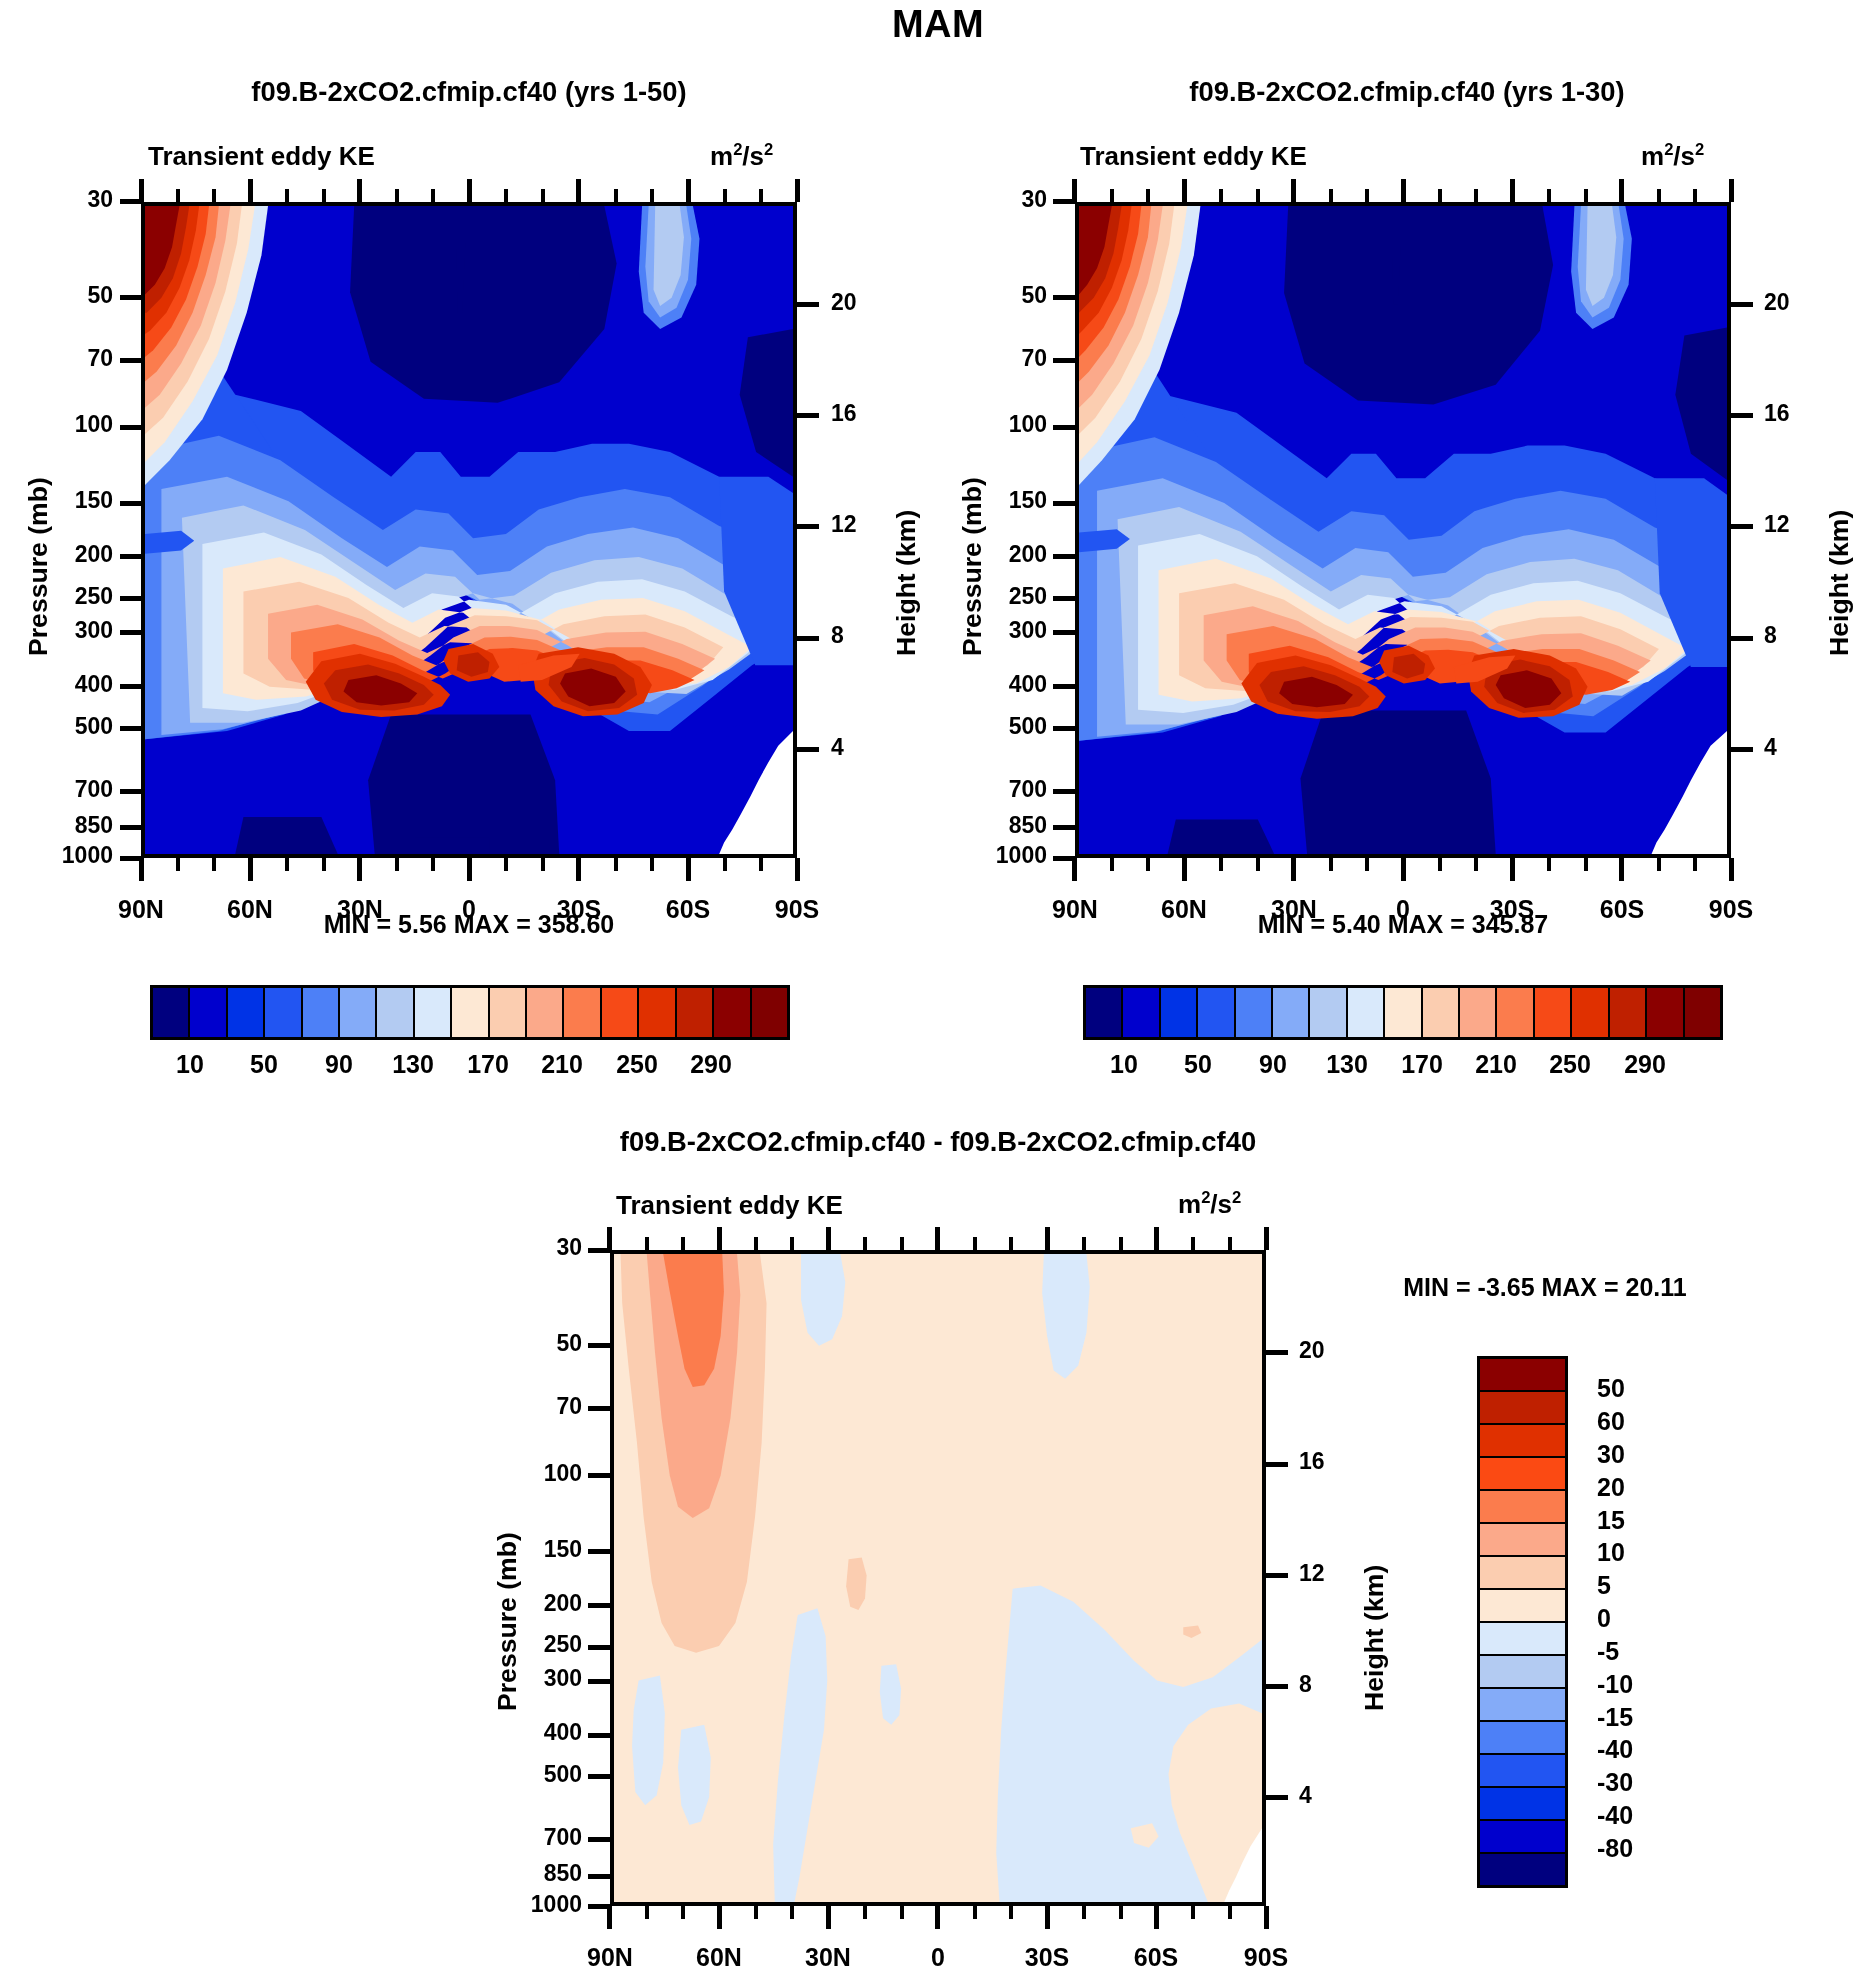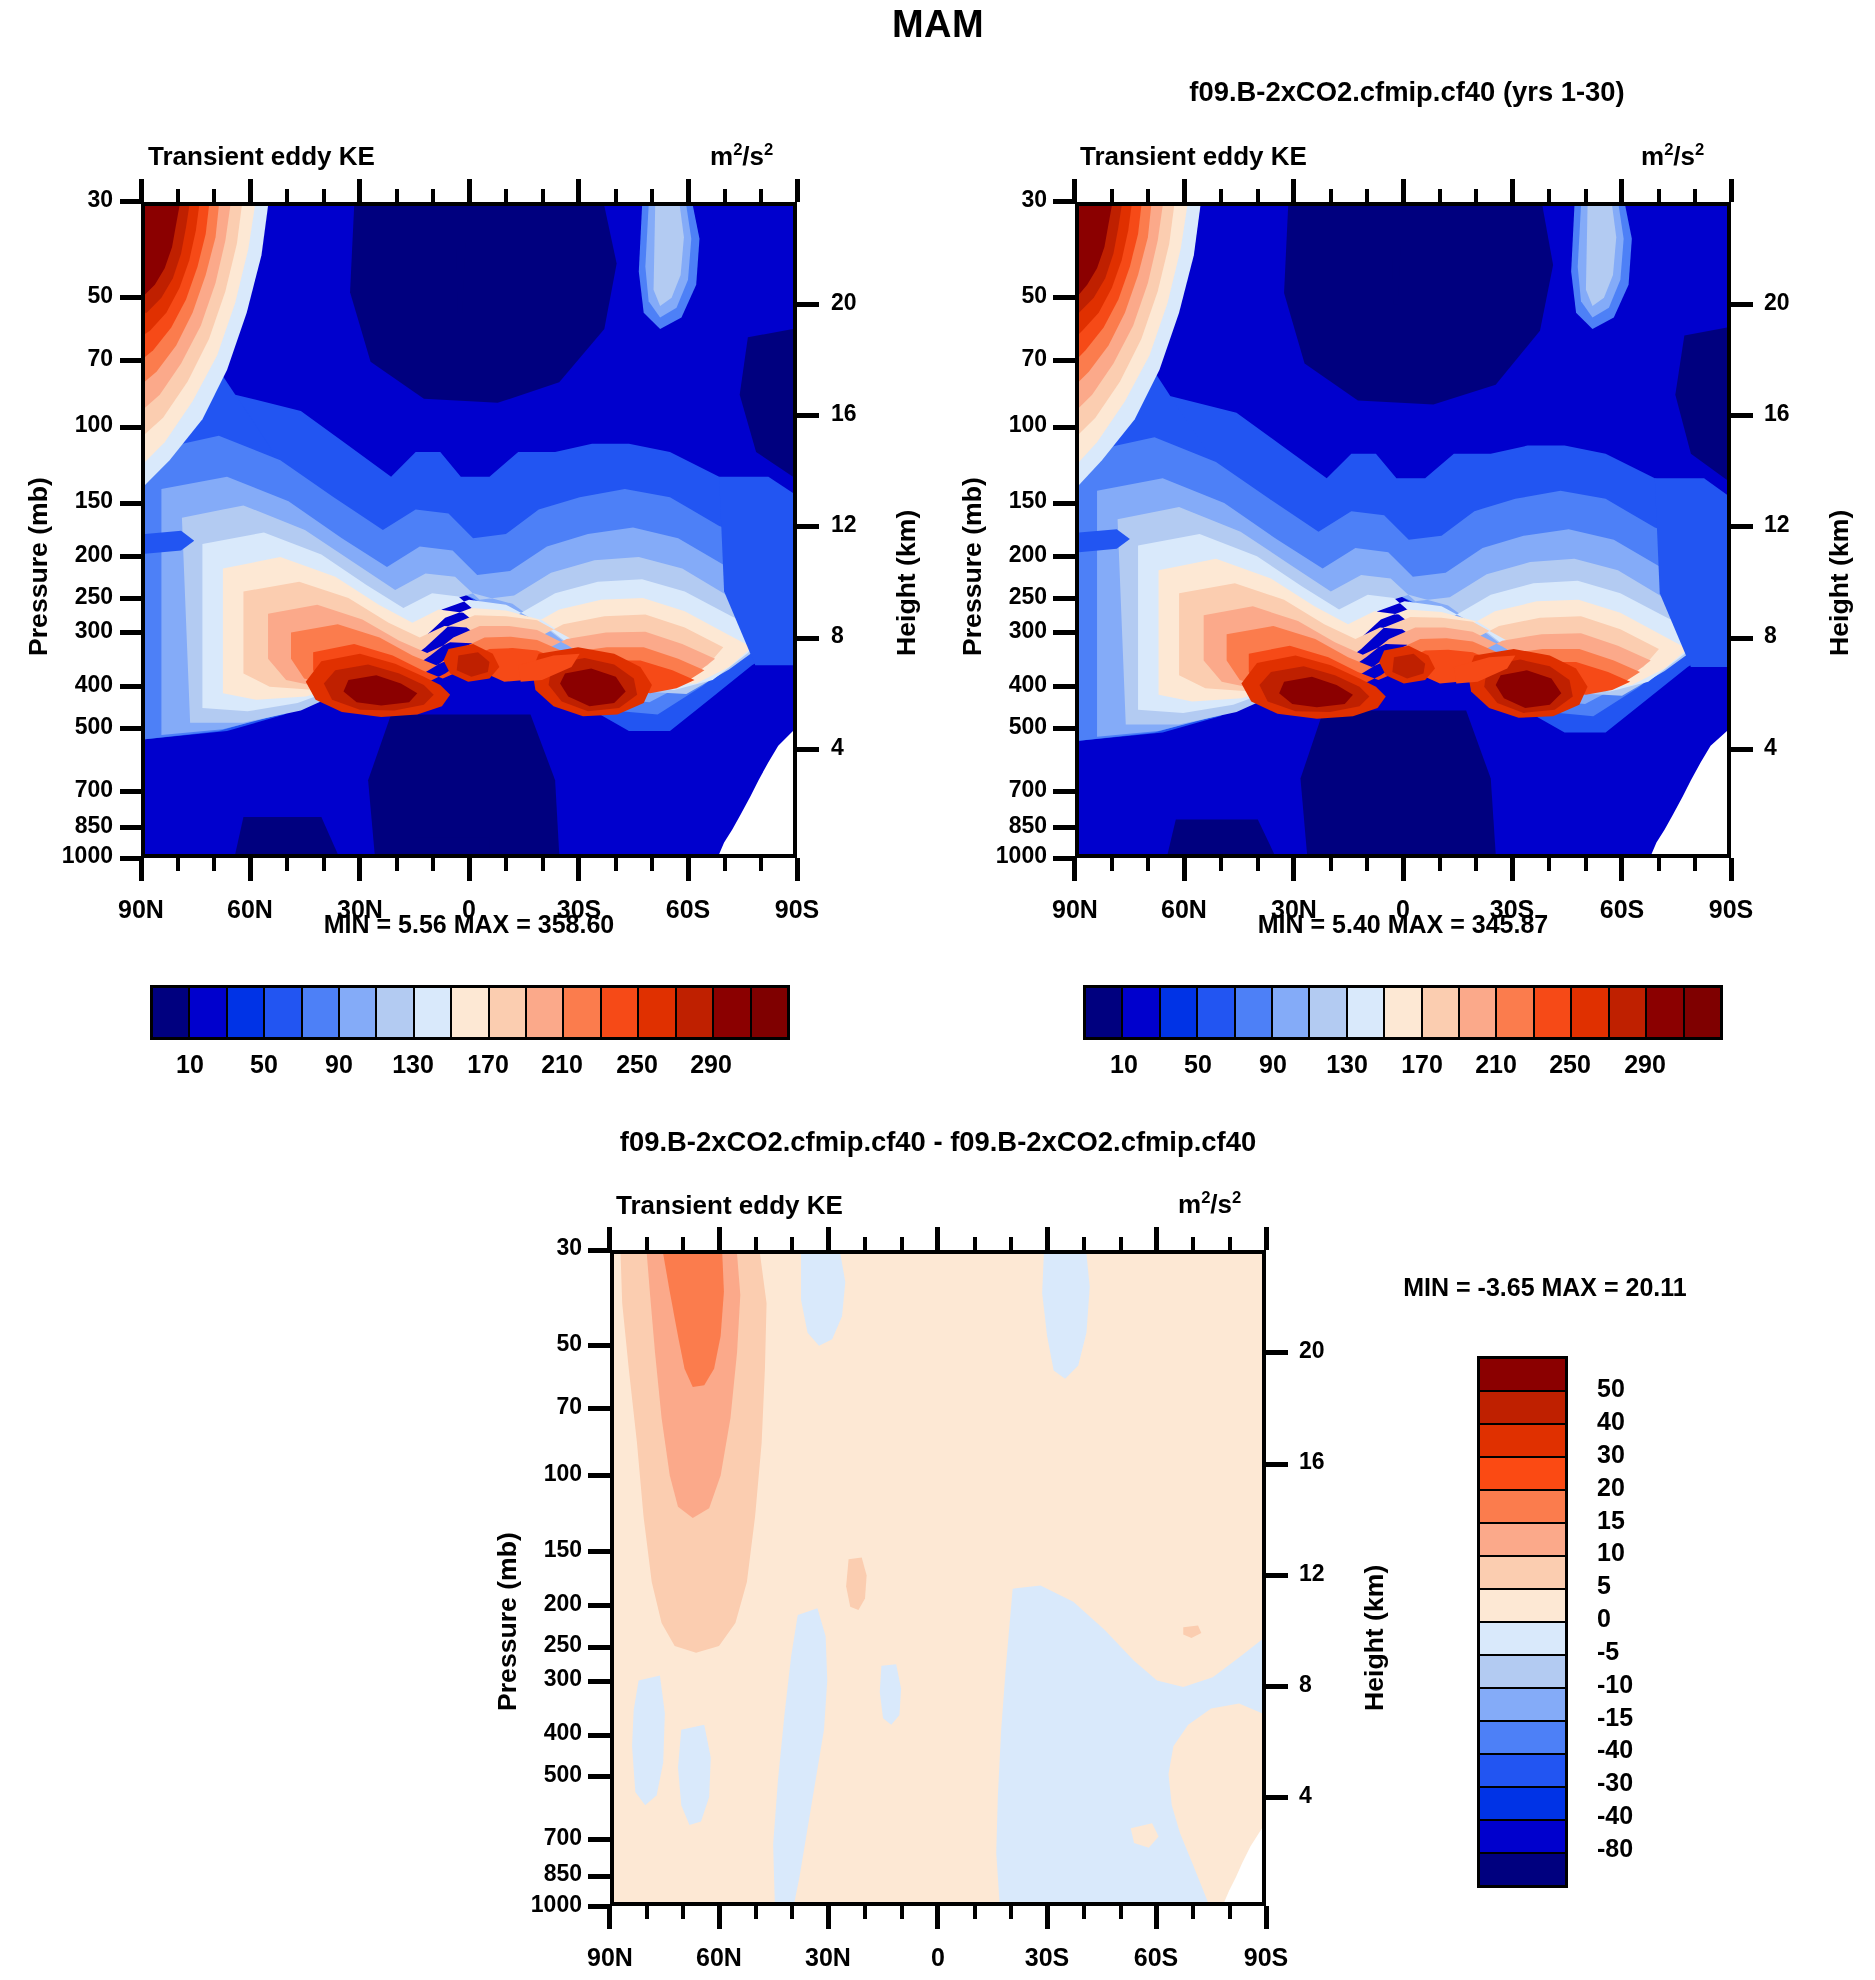--- a/index.html
+++ b/index.html
@@ -43,20 +43,21 @@
   .cbar-h-lab{position:absolute;font-size:25px;font-weight:bold;text-align:center;white-space:nowrap;}
   .cbar-v-lab{position:absolute;font-size:25px;font-weight:bold;text-align:left;white-space:nowrap;}
 </style>
 </head>
 <body>
 
 <div class="fig">
 
   <div class="suptitle">MAM</div>
 
+  <div class="paneltitle" style="left:0;top:76px;width:938px;">f09.B-2xCO2.cfmip.cf40 (yrs 1-50)</div>
   <div class="varname" style="left:148px;top:141px;">Transient eddy KE</div>
   <div class="units" style="left:710px;top:140px;">
     <span>m</span><sup>2</sup><span>/s</span><sup>2</sup>
   </div>
 
   <div class="axlabel-left" style="left:23px;top:656px;">Pressure (mb)</div>
   <div class="axlabel-right" style="left:891px;top:656px;">Height (km)</div>
 
   <div class="plotbox" id="box-left" style="left:141px;top:202px;width:656px;height:656px;">
     <svg class="plotinner" viewBox="0 0 790 790" preserveAspectRatio="none">
@@ -639,21 +640,21 @@
       <div class="cell" style="background: rgb(179, 203, 242);"></div>
       <div class="cell" style="background: rgb(132, 171, 248);"></div>
       <div class="cell" style="background: rgb(77, 128, 247);"></div>
       <div class="cell" style="background: rgb(34, 85, 242);"></div>
       <div class="cell" style="background: rgb(0, 51, 230);"></div>
       <div class="cell" style="background: rgb(0, 0, 205);"></div>
       <div class="cell" style="background: rgb(0, 0, 127);"></div>
     </div>
   <div id="cbarDlabs">
       <div class="cbar-v-lab" style="left: 1597px; top: 1374px;">50</div>
-      <div class="cbar-v-lab" style="left: 1597px; top: 1407px;">40</div>
+      <div class="cbar-v-lab" style="left: 1597px; top: 1407px;">60</div>
       <div class="cbar-v-lab" style="left: 1597px; top: 1440px;">30</div>
       <div class="cbar-v-lab" style="left: 1597px; top: 1473px;">20</div>
       <div class="cbar-v-lab" style="left: 1597px; top: 1506px;">15</div>
       <div class="cbar-v-lab" style="left: 1597px; top: 1538px;">10</div>
       <div class="cbar-v-lab" style="left: 1597px; top: 1571px;">5</div>
       <div class="cbar-v-lab" style="left: 1597px; top: 1604px;">0</div>
       <div class="cbar-v-lab" style="left: 1597px; top: 1637px;">-5</div>
       <div class="cbar-v-lab" style="left: 1597px; top: 1670px;">-10</div>
       <div class="cbar-v-lab" style="left: 1597px; top: 1703px;">-15</div>
       <div class="cbar-v-lab" style="left: 1597px; top: 1735px;">-40</div>

